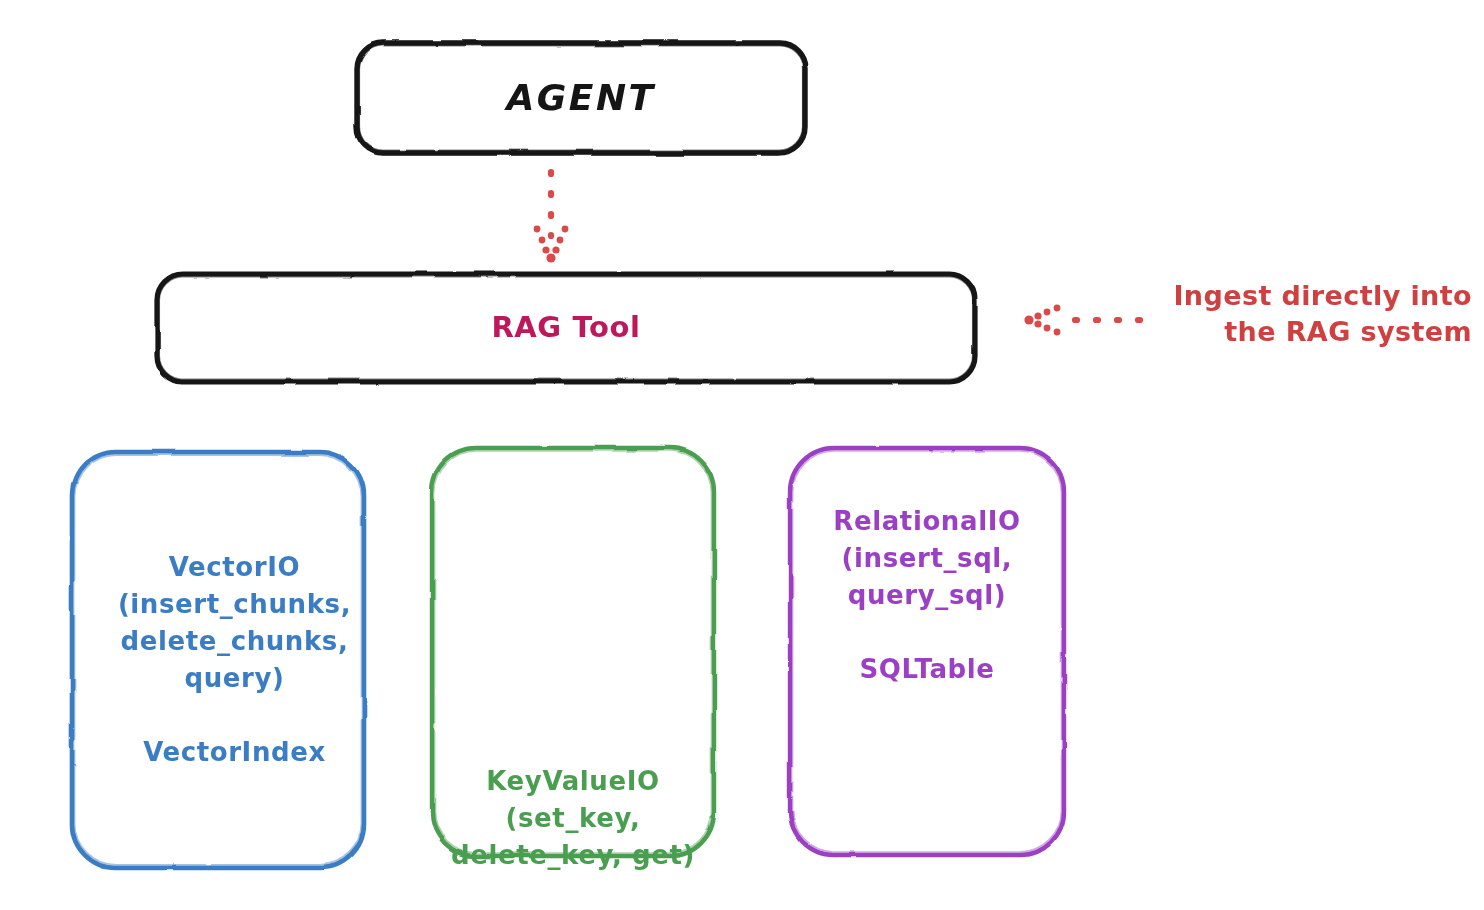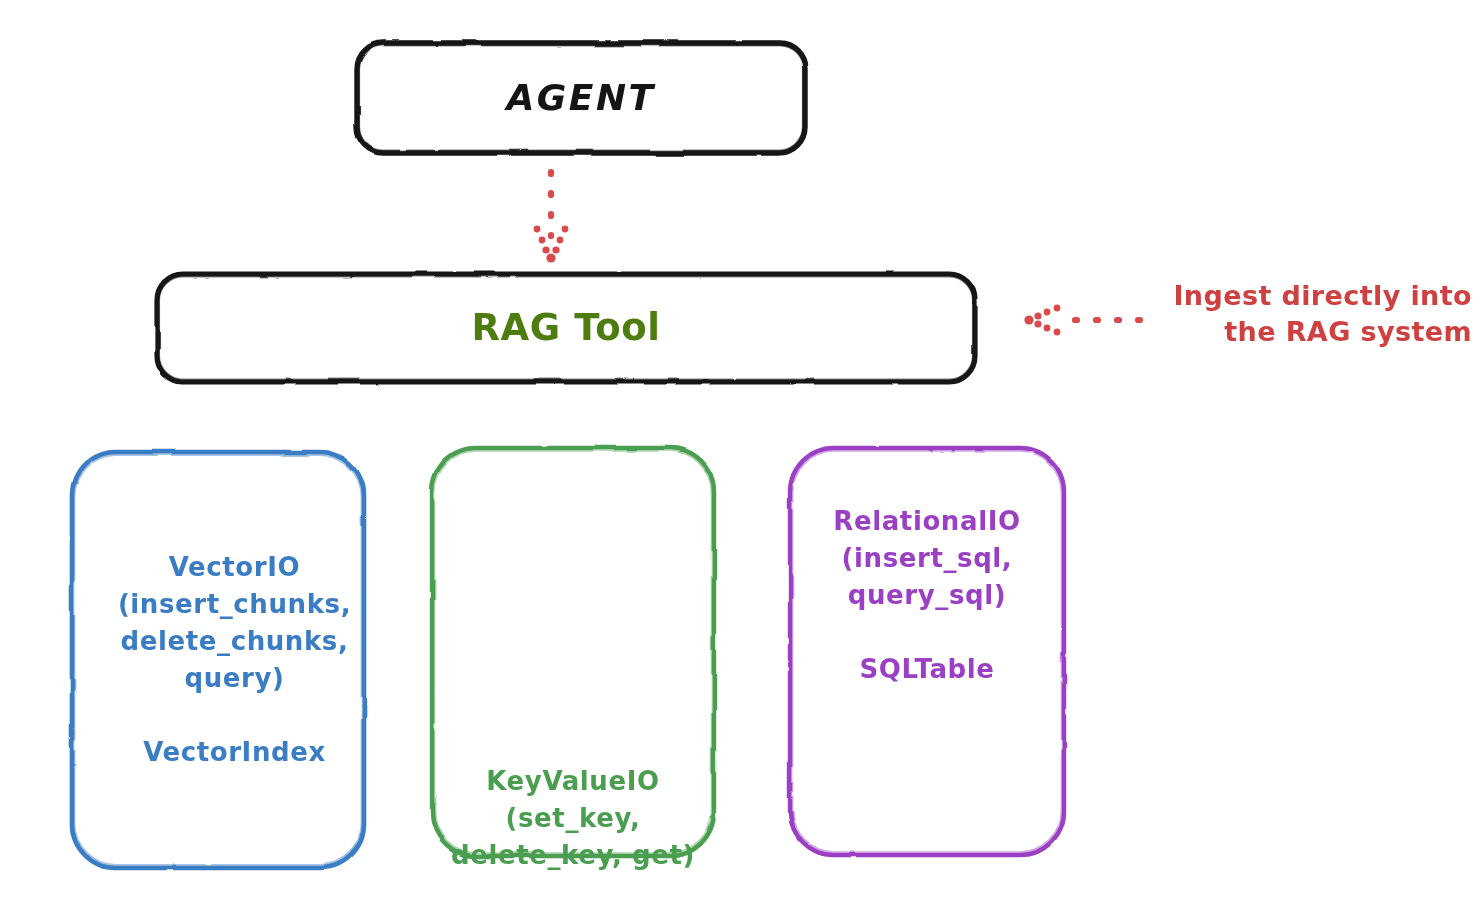--- a/index.html
+++ b/index.html
@@ -47,23 +47,23 @@
     letter-spacing: 2.5px;
     color: #151515;
   }
 
   
   #ragtool-node {
     left: 155px; top: 272px;
     width: 822px; height: 112px;
   }
   #ragtool-node .node-label {
-    font-size: 37px;
+    font-size: 29px;
     font-weight: 600;
-    color: #4d7c0f;
+    color: #be185d;
   }
 
   
   #vectorio-node {
     left: 70px; top: 450px;
     width: 296px; height: 420px; padding-left: 33px;
   }
   #keyvalueio-node {
     left: 430px; top: 464px;
     width: 286px; height: 484px; align-items: flex-end;

